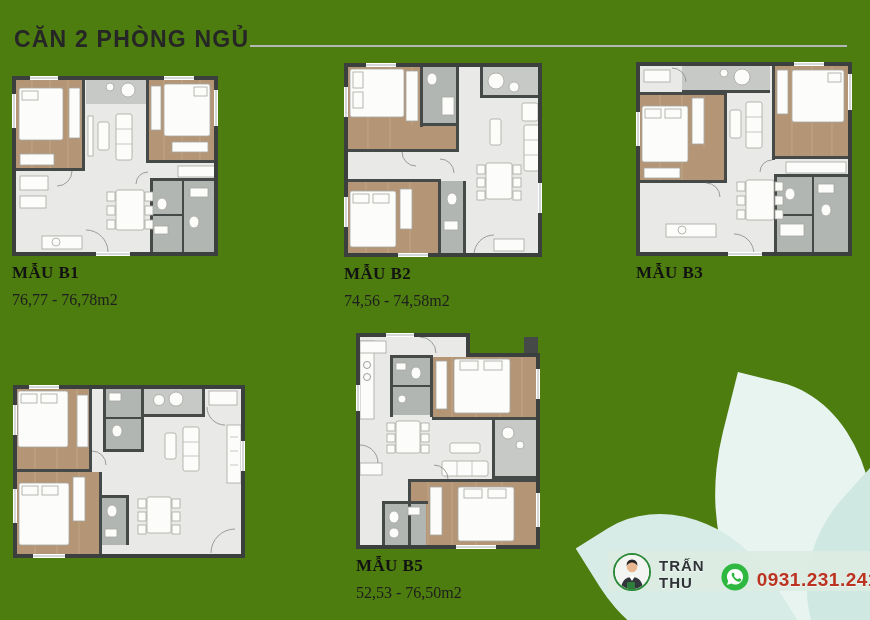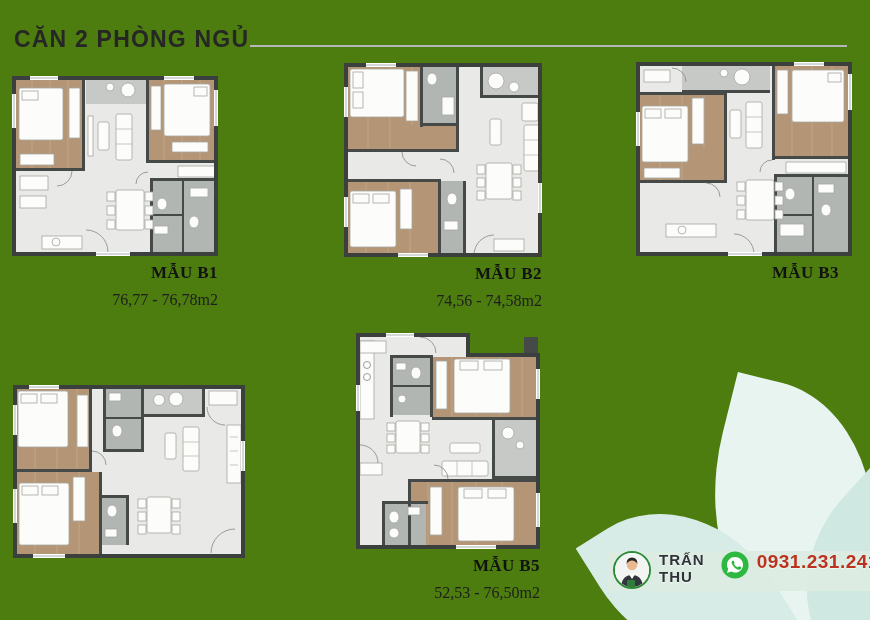--- a/index.html
+++ b/index.html
@@ -3,21 +3,21 @@
 <meta charset="utf-8">
 <style>
   html,body{margin:0;padding:0;background:#ffffff;}
   .canvas{position:relative;width:870px;height:620px;background:#4d7c0f;overflow:hidden;
           font-family:"Liberation Sans",sans-serif;}
   
   .page-title{position:absolute;left:14px;top:26px;font-size:23px;font-weight:700;
               color:#262626;letter-spacing:1.2px;}
   .title-rule{position:absolute;left:250px;top:45px;width:597px;height:2px;background:#b3b7ba;}
   
-  figure.plan{position:absolute;margin:0;text-align:right;}
+  figure.plan{position:absolute;margin:0;text-align:left;}
   .plan svg{display:block;}
   figcaption{margin-top:7px;font-family:"Liberation Serif",serif;color:#121212;}
   .plan-name{font-size:17px;font-weight:700;letter-spacing:.4px;}
   .plan-area{font-size:16px;color:#1e1e1e;margin-top:8px;}
   
   .liv{fill:#e9eae7;}
   .wood{fill:#b49677;}
   .bath{fill:#b2b6b2;}
   .balc{fill:#c6c9c5;}
   .furn{fill:#fcfcfa;stroke:#a6a6a0;stroke-width:.8;}
@@ -32,21 +32,21 @@
   
   .petal{position:absolute;z-index:0;}
   .petal-a{left:705px;top:390px;width:180px;height:250px;background:#e8f4f0;
            border-radius:0 75% 0 75%;transform:rotate(14deg);}
   .petal-b{left:612px;top:495px;width:150px;height:180px;background:#d7ece6;
            border-radius:0 75% 0 75%;transform:rotate(-32deg);}
   .petal-c{left:795px;top:495px;width:150px;height:170px;background:#cfe8e1;
            border-radius:0 75% 0 75%;transform:rotate(42deg);}
   
   .contact-bar{position:absolute;left:608px;top:551px;width:262px;height:40px;z-index:2;
-               background:rgba(221,236,226,.93);display:flex;align-items:flex-start;gap:8px;
+               background:rgba(221,236,226,.93);display:flex;align-items:flex-end;gap:8px;
                padding-left:5px;box-sizing:border-box;}
   .avatar-ring{width:38px;height:38px;border-radius:50%;border:2px solid #2e8b3a;
                box-sizing:border-box;overflow:hidden;background:#f5f7f5;flex:0 0 auto;}
   .agent-name{font-size:15px;font-weight:700;color:#2f3337;letter-spacing:1px;
               text-shadow:0 1px 1px rgba(255,255,255,.8);}
   .wa-icon{width:28px;height:28px;flex:0 0 auto;margin-left:8px;cursor:pointer;}
   .phone-number{font-size:19px;font-weight:700;color:#bb3320;letter-spacing:.5px;
                 cursor:pointer;text-shadow:0 1px 0 rgba(255,255,255,.5);}
 </style>
 </head>

